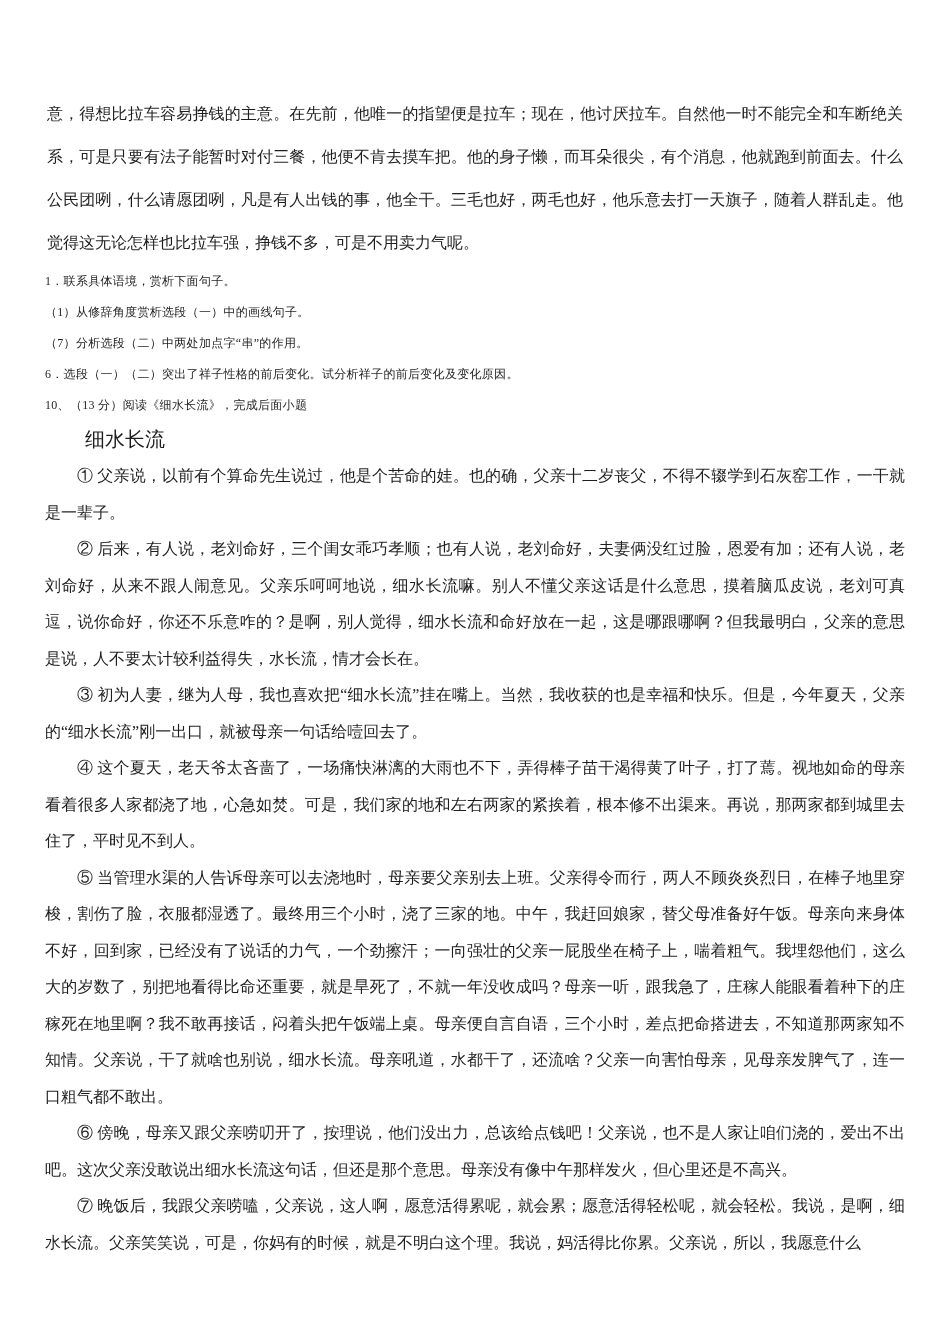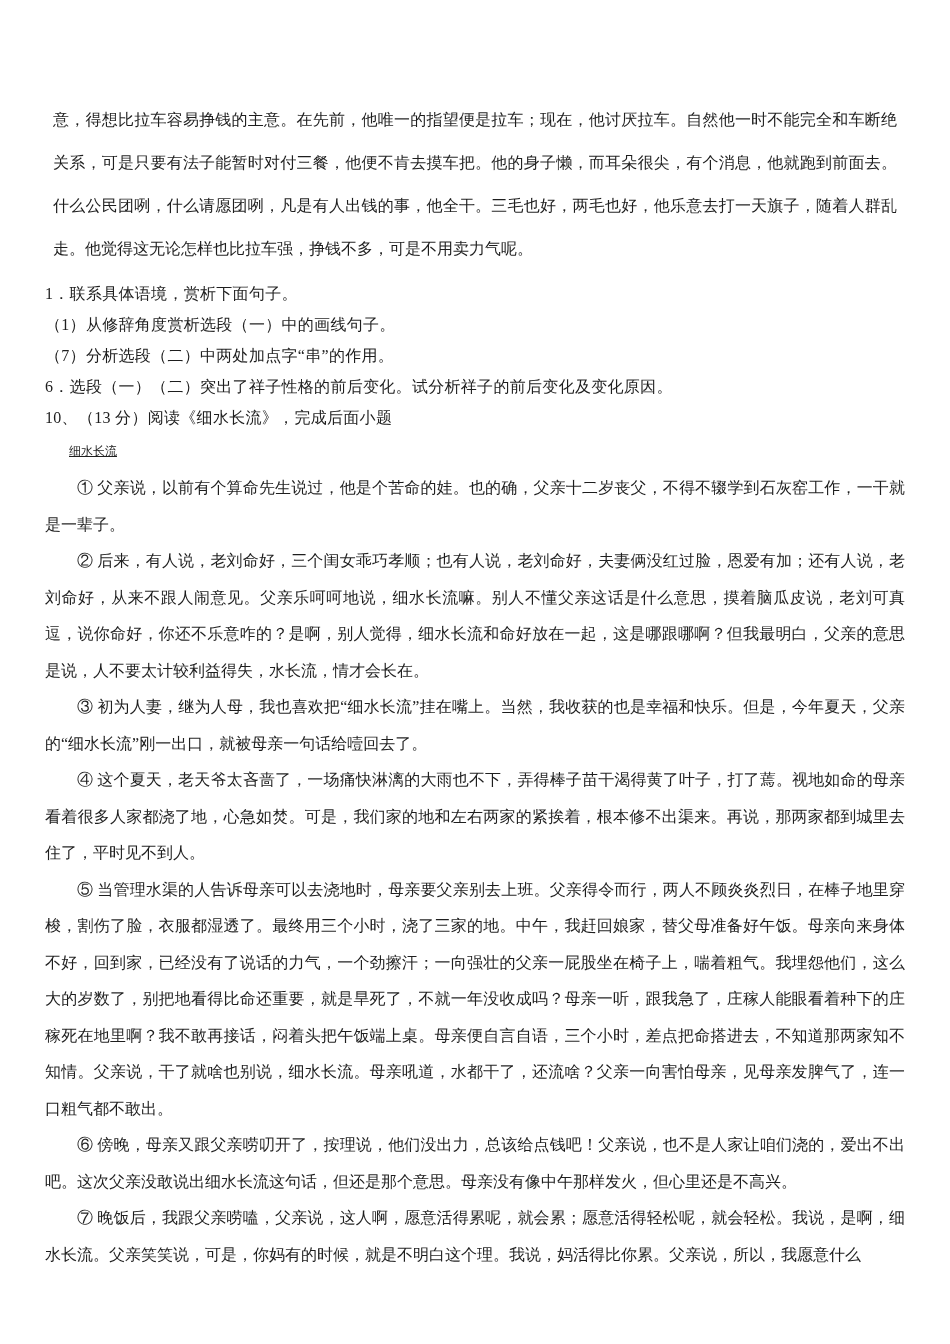--- a/index.html
+++ b/index.html
@@ -15,43 +15,42 @@
     color: #1e1e1e;
   }
   .page {
     box-sizing: border-box;
     width: 950px;
     height: 1344px;
     padding: 90px 45px 20px 45px;
     background: #ffffff;
   }
   .lead-passage {
-    margin: 8px;
+    margin: 2px;
     font-size: 16px;
     line-height: 43px;
     text-align: justify;
     text-justify: inter-ideograph;
   }
   .question-block {
     margin: 0;
     padding: 0;
   }
   .question-line {
-    font-size: 16px;
+    font-size: 12px;
     line-height: 31px;
     letter-spacing: 0.3px;
   }
   .reading-section {
     margin: 0;
   }
   .reading-title {
-    font-size: 12px;
+    font-size: 20px;
     line-height: 37px;
     text-indent: 2em;
-    text-decoration: underline;
   }
   .reading-paragraph {
     margin: 0;
     font-size: 16px;
     line-height: 36.5px;
     text-align: justify;
     text-justify: inter-ideograph;
     text-indent: 2em;
   }
 </style>

